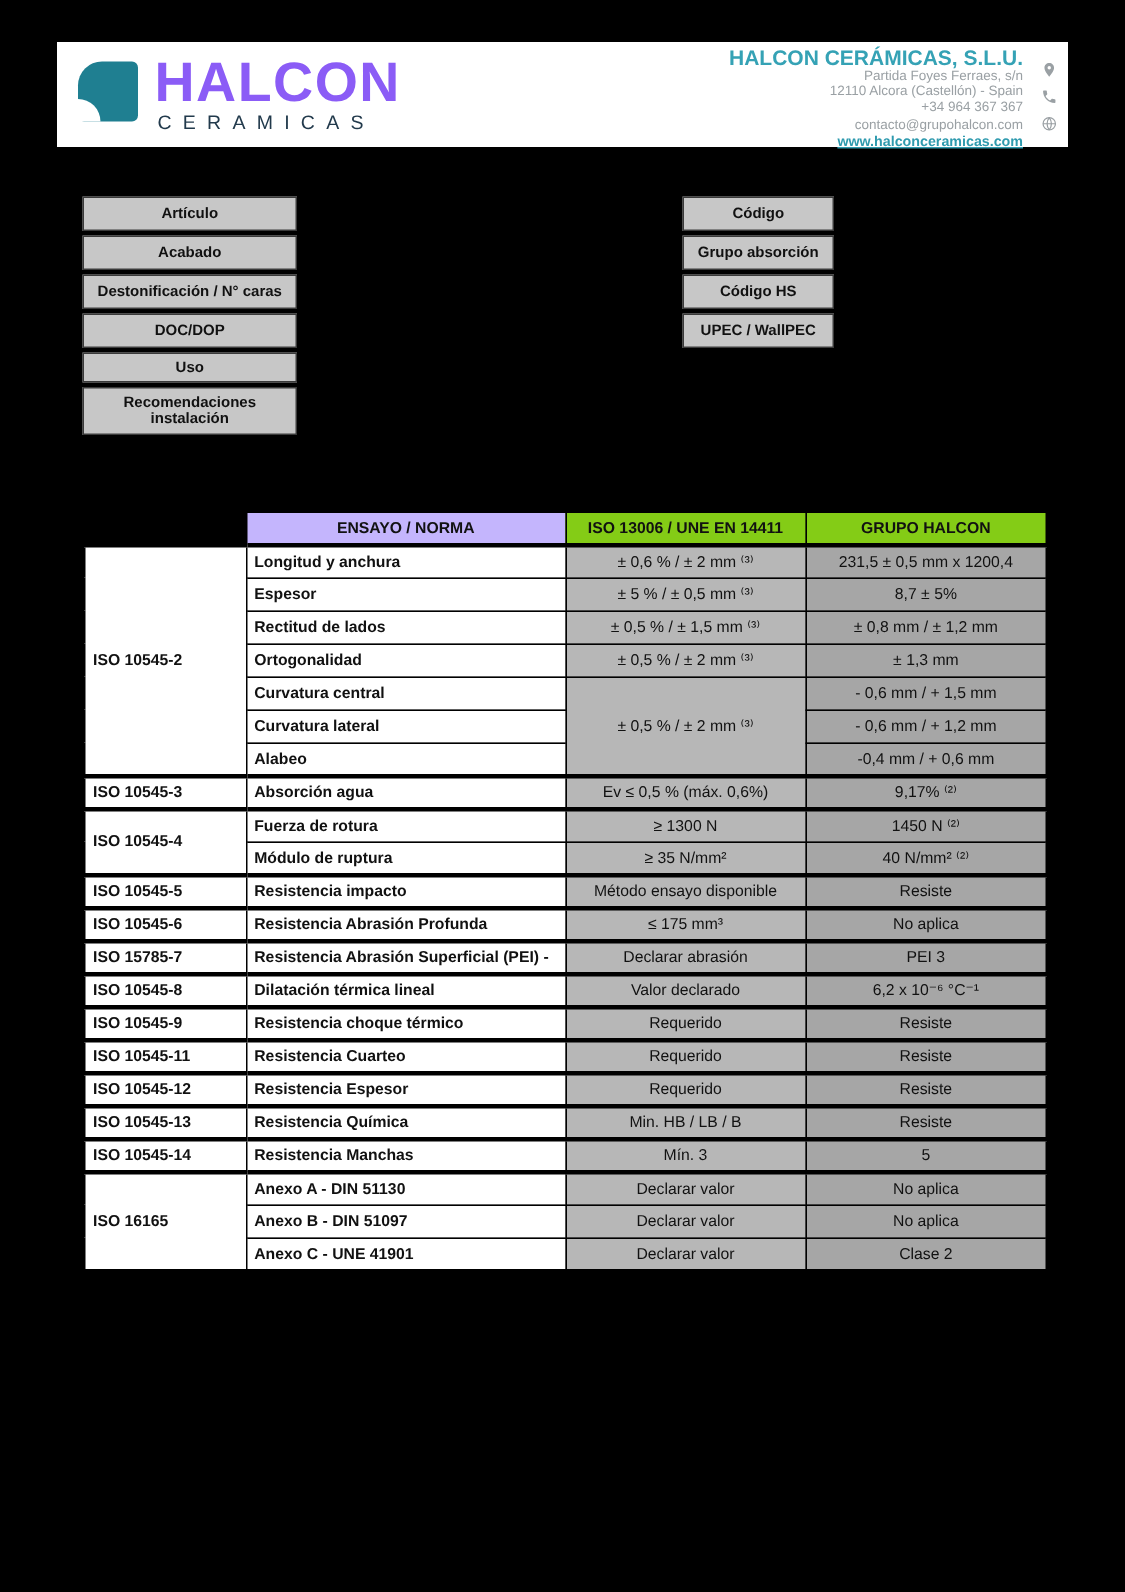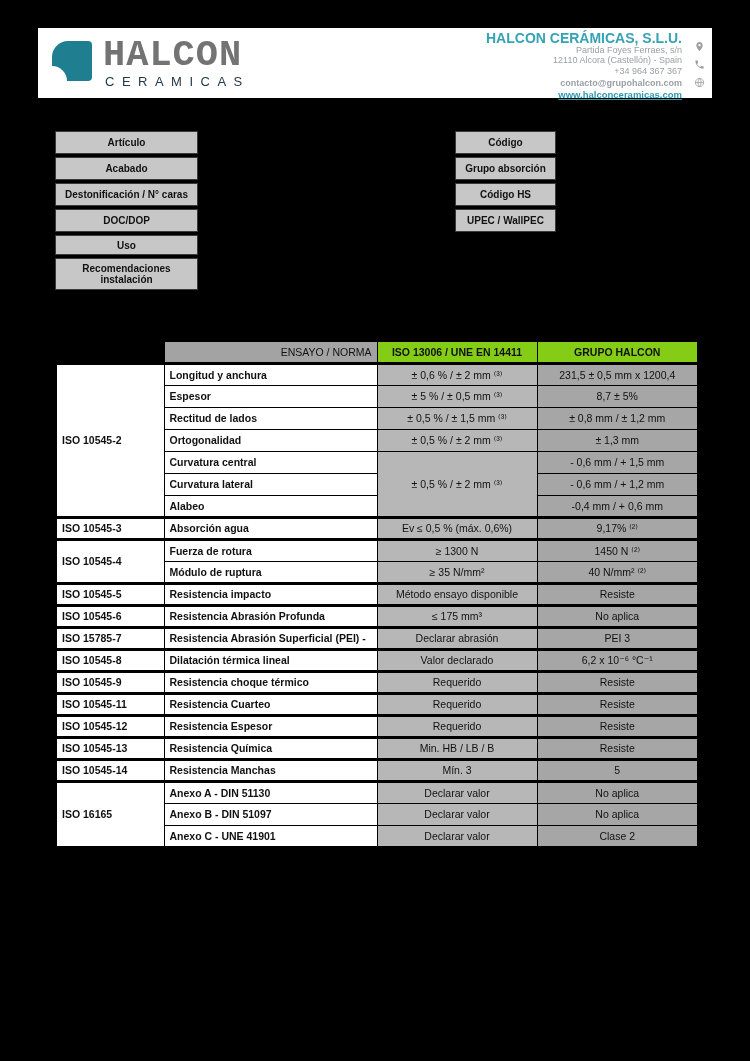--- a/index.html
+++ b/index.html
@@ -7,25 +7,25 @@
   body {
     width:750px; height:1061px;
     font-family:"Liberation Sans","DejaVu Sans",sans-serif;
   }
   .page { position:relative; width:750px; height:1061px; background:#000; overflow:hidden; }
 
   
   .letterhead { position:absolute; left:38px; top:28px; width:674px; height:70px; background:#fff; }
   .logo { position:absolute; left:10px; top:9px; display:flex; align-items:flex-start; gap:7px; }
   .logo-icon { width:48px; height:48px; display:block; }
-  .wordmark { font-size:37px; font-weight:bold; color:#737373; line-height:36px; letter-spacing:1px;font-family:Liberation Mono, monospace; }
+  .wordmark { font-size:37px; font-weight:bold; color:#8b5cf6; line-height:36px; letter-spacing:1px; }
   .wordsub  { font-size:13px; font-weight:normal; letter-spacing:7.5px; color:#223a4c; margin-top:1px; margin-left:2px; }
   .contact { position:absolute; right:30px; top:5px; text-align:right; color:#9aa0a4; font-size:9px; line-height:10.5px; }
   .contact .company { color:#35a2b5; font-size:14px; font-weight:bold; margin-bottom:1px; }
-  .contact .email { margin-top:2px; color:#9aa0a4; text-decoration:none; display:block;font-weight:bold; }
+  .contact .email { margin-top:2px; color:#9aa0a4; text-decoration:none; display:block; }
   .contact .website { display:block; color:#2e9aae; font-weight:bold; text-decoration:underline; font-size:9.5px; margin-top:1px; }
   .hicons { position:absolute; right:7px; top:13px; display:flex; flex-direction:column; gap:7px; align-items:center; }
   .hicons svg { width:11px; height:11px; display:block; }
 
   
   .info-col { position:absolute; display:flex; flex-direction:column; gap:3px; }
   .info-col.left  { left:55px;  top:131px; width:143px; }
   .info-col.right { left:455px; top:131px; width:101px; }
   .field-box {
     background:#c7c7c7; border:1px solid #3a3a3a; height:23px;
@@ -44,21 +44,21 @@
   .spec td {
     border:1px solid #000; height:22px; font-size:10.5px;
     padding:1px 5px; vertical-align:middle; color:#111;
   }
   .spec tr.gs > td { border-top:3px solid #000;margin-left:35px; }
   .c-iso { background:#fff; font-weight:bold; text-align:left; }
   .c-ens { background:#fff; font-weight:bold; text-align:left; }
   .c-nor { background:#b7b7b7; text-align:center; color:#1c1c1c; }
   .c-hal { background:#a6a6a6; text-align:center; color:#1c1c1c; }
   .th-blank { background:#000; border-color:#000; }
-  .th-ens { background:#a3a3a3; font-weight:normal; text-align:right; }
+  .th-ens { background:#c4b5fd; font-weight:bold; text-align:center; }
   .th-nor, .th-hal { background:#84cc16; font-weight:bold; text-align:center; }
 </style>
 </head>
 <body>
 
 <div class="page">
 
   <header class="letterhead">
     <div class="logo">
       <svg class="logo-icon" viewBox="0 0 48 48">

